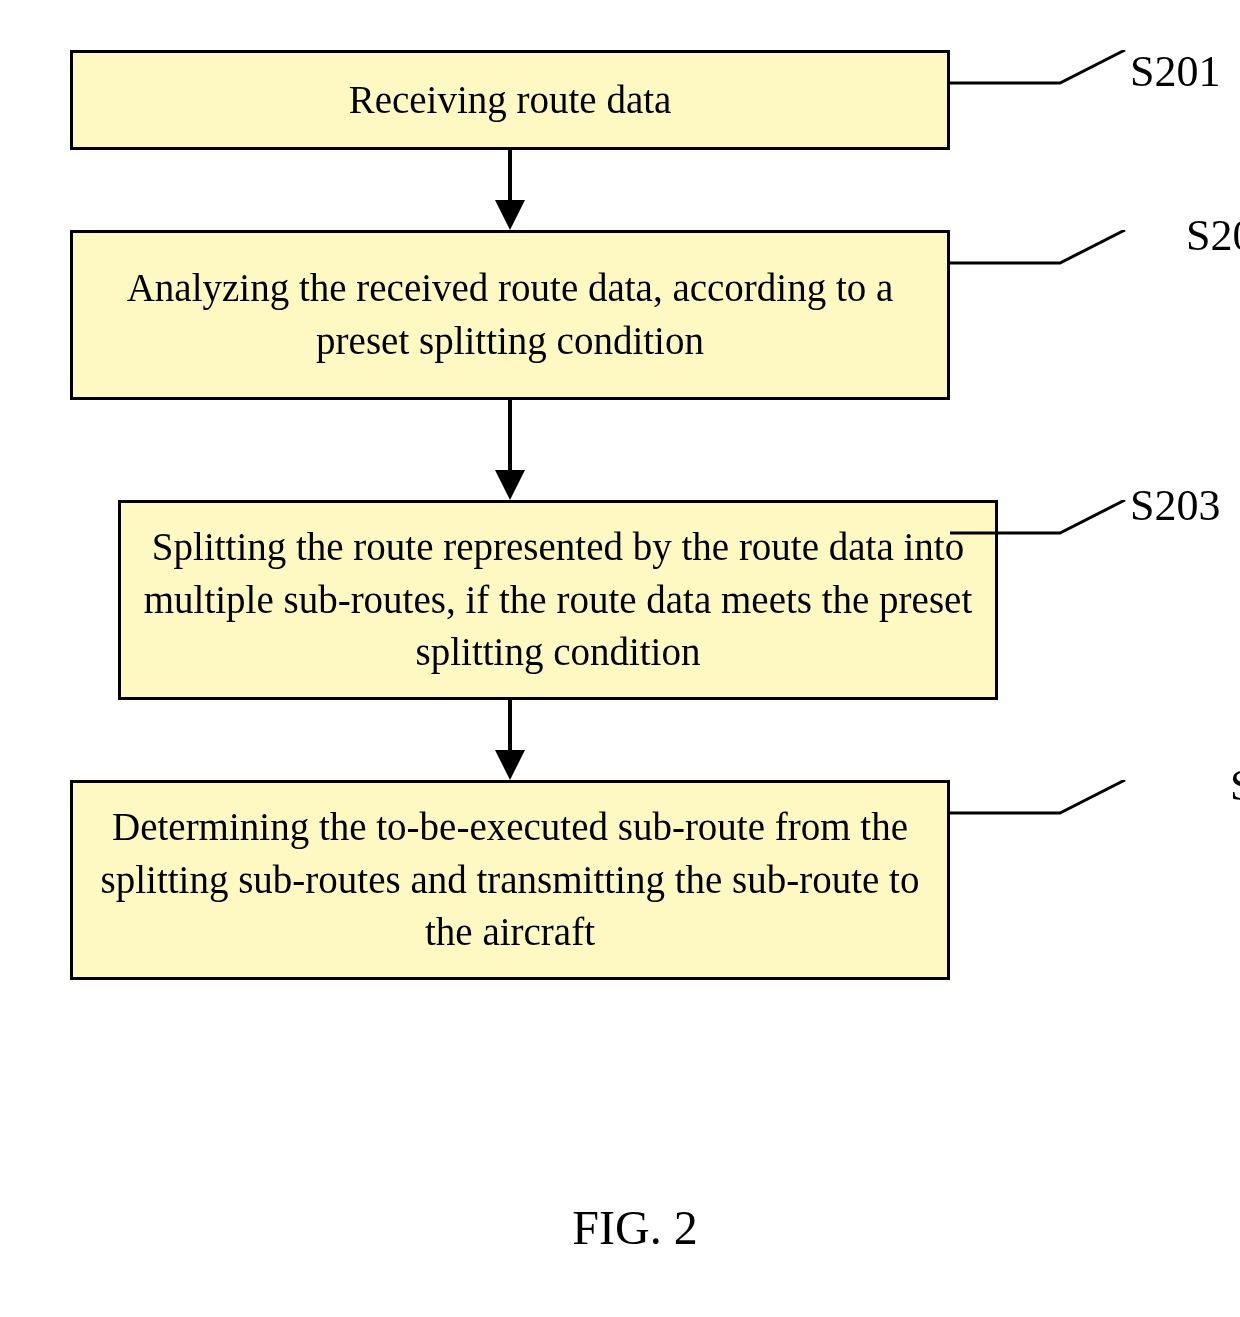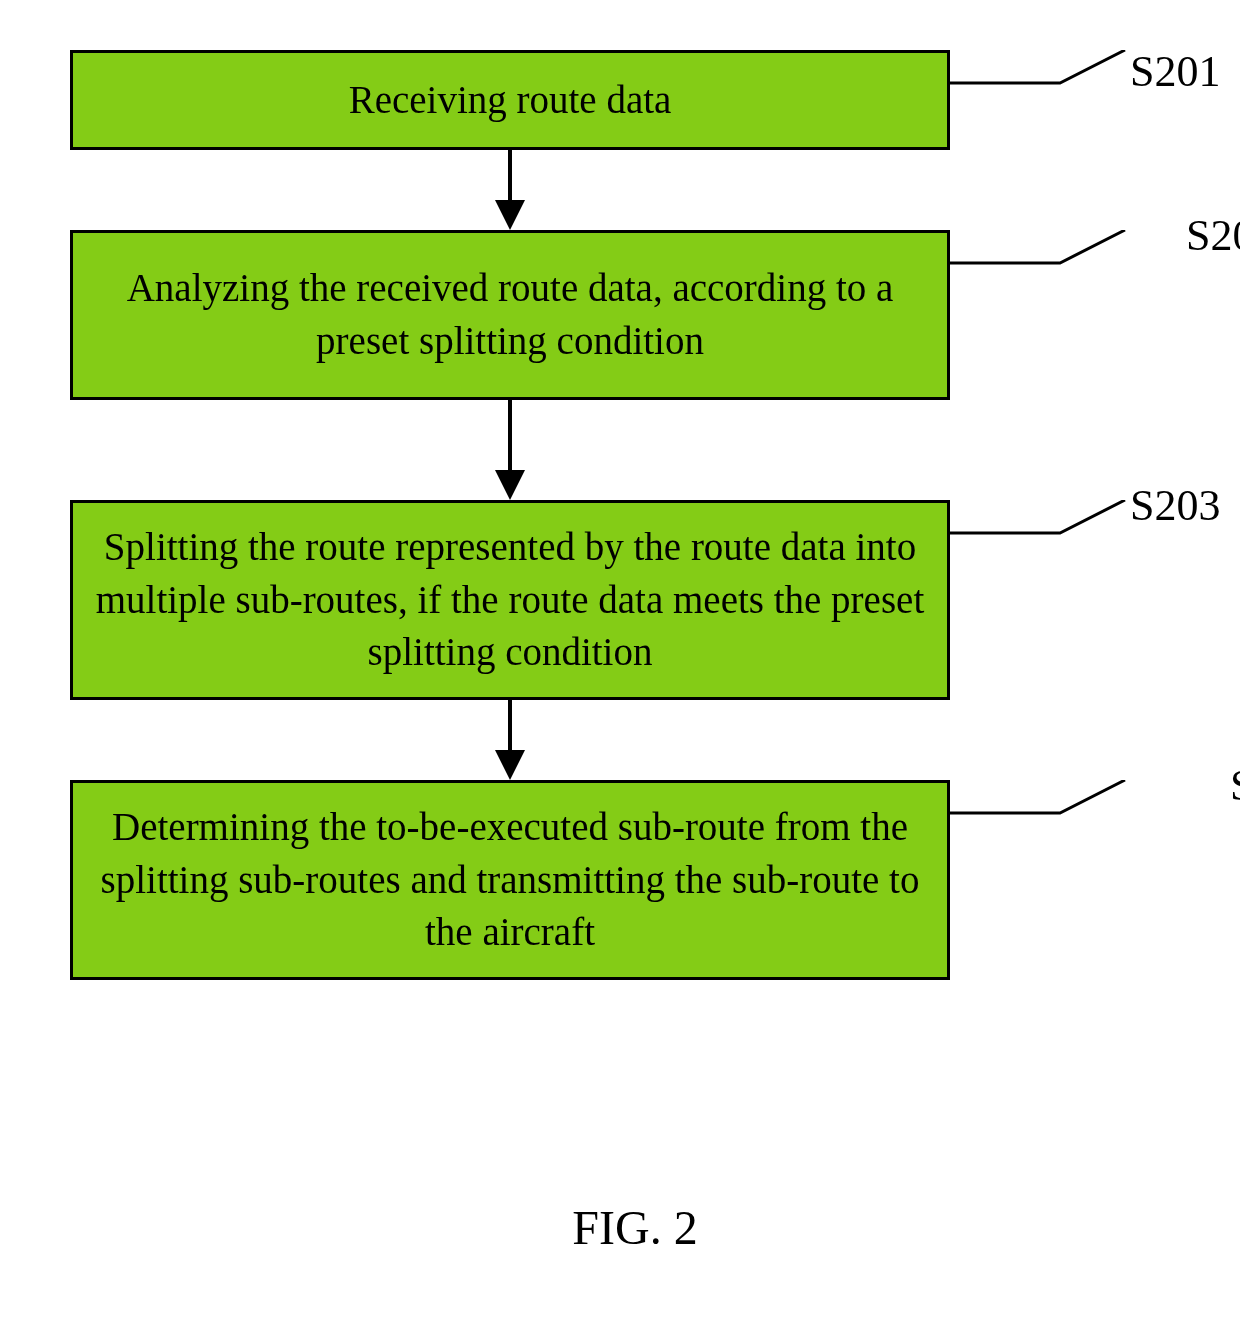--- a/index.html
+++ b/index.html
@@ -20,38 +20,39 @@
       top: 50px;
       width: 1100px;
     }
     .step-row {
       display: flex;
       align-items: flex-start;
       position: relative;
     }
     .box {
       border: 3px solid #000;
-      background: #84cc16;
+      background: #fef9c3;
       text-align: center;
       display: flex;
       align-items: center;
       justify-content: center;
       padding: 12px 20px;
       font-size: 39px;
       line-height: 1.35;
       width: 880px;
     }
     .box-1 {
       height: 100px;
     }
     .box-2 {
       height: 170px;
     }
     .box-3 {
       height: 200px;
+      margin-left: 48px;
     }
     .box-4 {
       height: 200px;
     }
     .arrow-container {
       display: flex;
       justify-content: center;
       width: 880px;
       height: 80px;
       position: relative;

